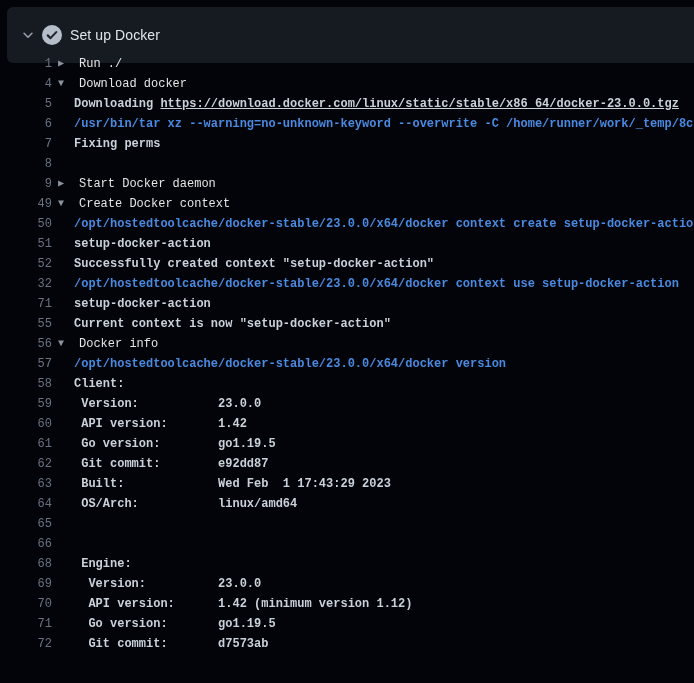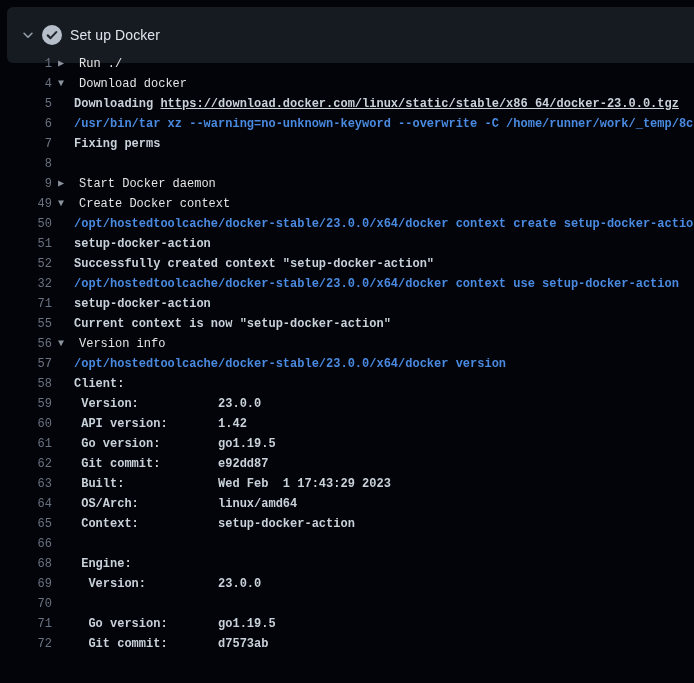--- a/index.html
+++ b/index.html
@@ -86,29 +86,29 @@
     <div class="row content"><span class="num">7</span><span class="slot"></span><span class="txt">Fixing perms</span></div>
     <div class="row content"><span class="num">8</span><span class="slot"></span></div>
     <div class="row group"><span class="num">9</span><span class="slot">▶</span><span class="txt">Start Docker daemon</span></div>
     <div class="row group"><span class="num">49</span><span class="slot">▼</span><span class="txt">Create Docker context</span></div>
     <div class="row content"><span class="num">50</span><span class="slot"></span><span class="txt cmd">/opt/hostedtoolcache/docker-stable/23.0.0/x64/docker context create setup-docker-action</span></div>
     <div class="row content"><span class="num">51</span><span class="slot"></span><span class="txt">setup-docker-action</span></div>
     <div class="row content"><span class="num">52</span><span class="slot"></span><span class="txt">Successfully created context "setup-docker-action"</span></div>
     <div class="row content"><span class="num">32</span><span class="slot"></span><span class="txt cmd">/opt/hostedtoolcache/docker-stable/23.0.0/x64/docker context use setup-docker-action</span></div>
     <div class="row content"><span class="num">71</span><span class="slot"></span><span class="txt">setup-docker-action</span></div>
     <div class="row content"><span class="num">55</span><span class="slot"></span><span class="txt">Current context is now "setup-docker-action"</span></div>
-    <div class="row group"><span class="num">56</span><span class="slot">▼</span><span class="txt">Version info</span></div>
+    <div class="row group"><span class="num">56</span><span class="slot">▼</span><span class="txt">Docker info</span></div>
     <div class="row content"><span class="num">57</span><span class="slot"></span><span class="txt cmd">/opt/hostedtoolcache/docker-stable/23.0.0/x64/docker version</span></div>
     <div class="row content"><span class="num">58</span><span class="slot"></span><span class="txt">Client:</span></div>
     <div class="row content"><span class="num">59</span><span class="slot"></span><span class="txt"> Version:           23.0.0</span></div>
     <div class="row content"><span class="num">60</span><span class="slot"></span><span class="txt"> API version:       1.42</span></div>
     <div class="row content"><span class="num">61</span><span class="slot"></span><span class="txt"> Go version:        go1.19.5</span></div>
     <div class="row content"><span class="num">62</span><span class="slot"></span><span class="txt"> Git commit:        e92dd87</span></div>
     <div class="row content"><span class="num">63</span><span class="slot"></span><span class="txt"> Built:             Wed Feb  1 17:43:29 2023</span></div>
     <div class="row content"><span class="num">64</span><span class="slot"></span><span class="txt"> OS/Arch:           linux/amd64</span></div>
-    <div class="row content"><span class="num">65</span><span class="slot"></span><span class="txt"> Context:           setup-docker-action</span></div>
+    <div class="row content"><span class="num">65</span><span class="slot"></span></div>
     <div class="row content"><span class="num">66</span><span class="slot"></span><span class="txt"></span></div>
     <div class="row content"><span class="num">68</span><span class="slot"></span><span class="txt"> Engine:</span></div>
     <div class="row content"><span class="num">69</span><span class="slot"></span><span class="txt">  Version:          23.0.0</span></div>
-    <div class="row content"><span class="num">70</span><span class="slot"></span></div>
+    <div class="row content"><span class="num">70</span><span class="slot"></span><span class="txt">  API version:      1.42 (minimum version 1.12)</span></div>
     <div class="row content"><span class="num">71</span><span class="slot"></span><span class="txt">  Go version:       go1.19.5</span></div>
     <div class="row content"><span class="num">72</span><span class="slot"></span><span class="txt">  Git commit:       d7573ab</span></div>
   </div>
 
 </body></html>

